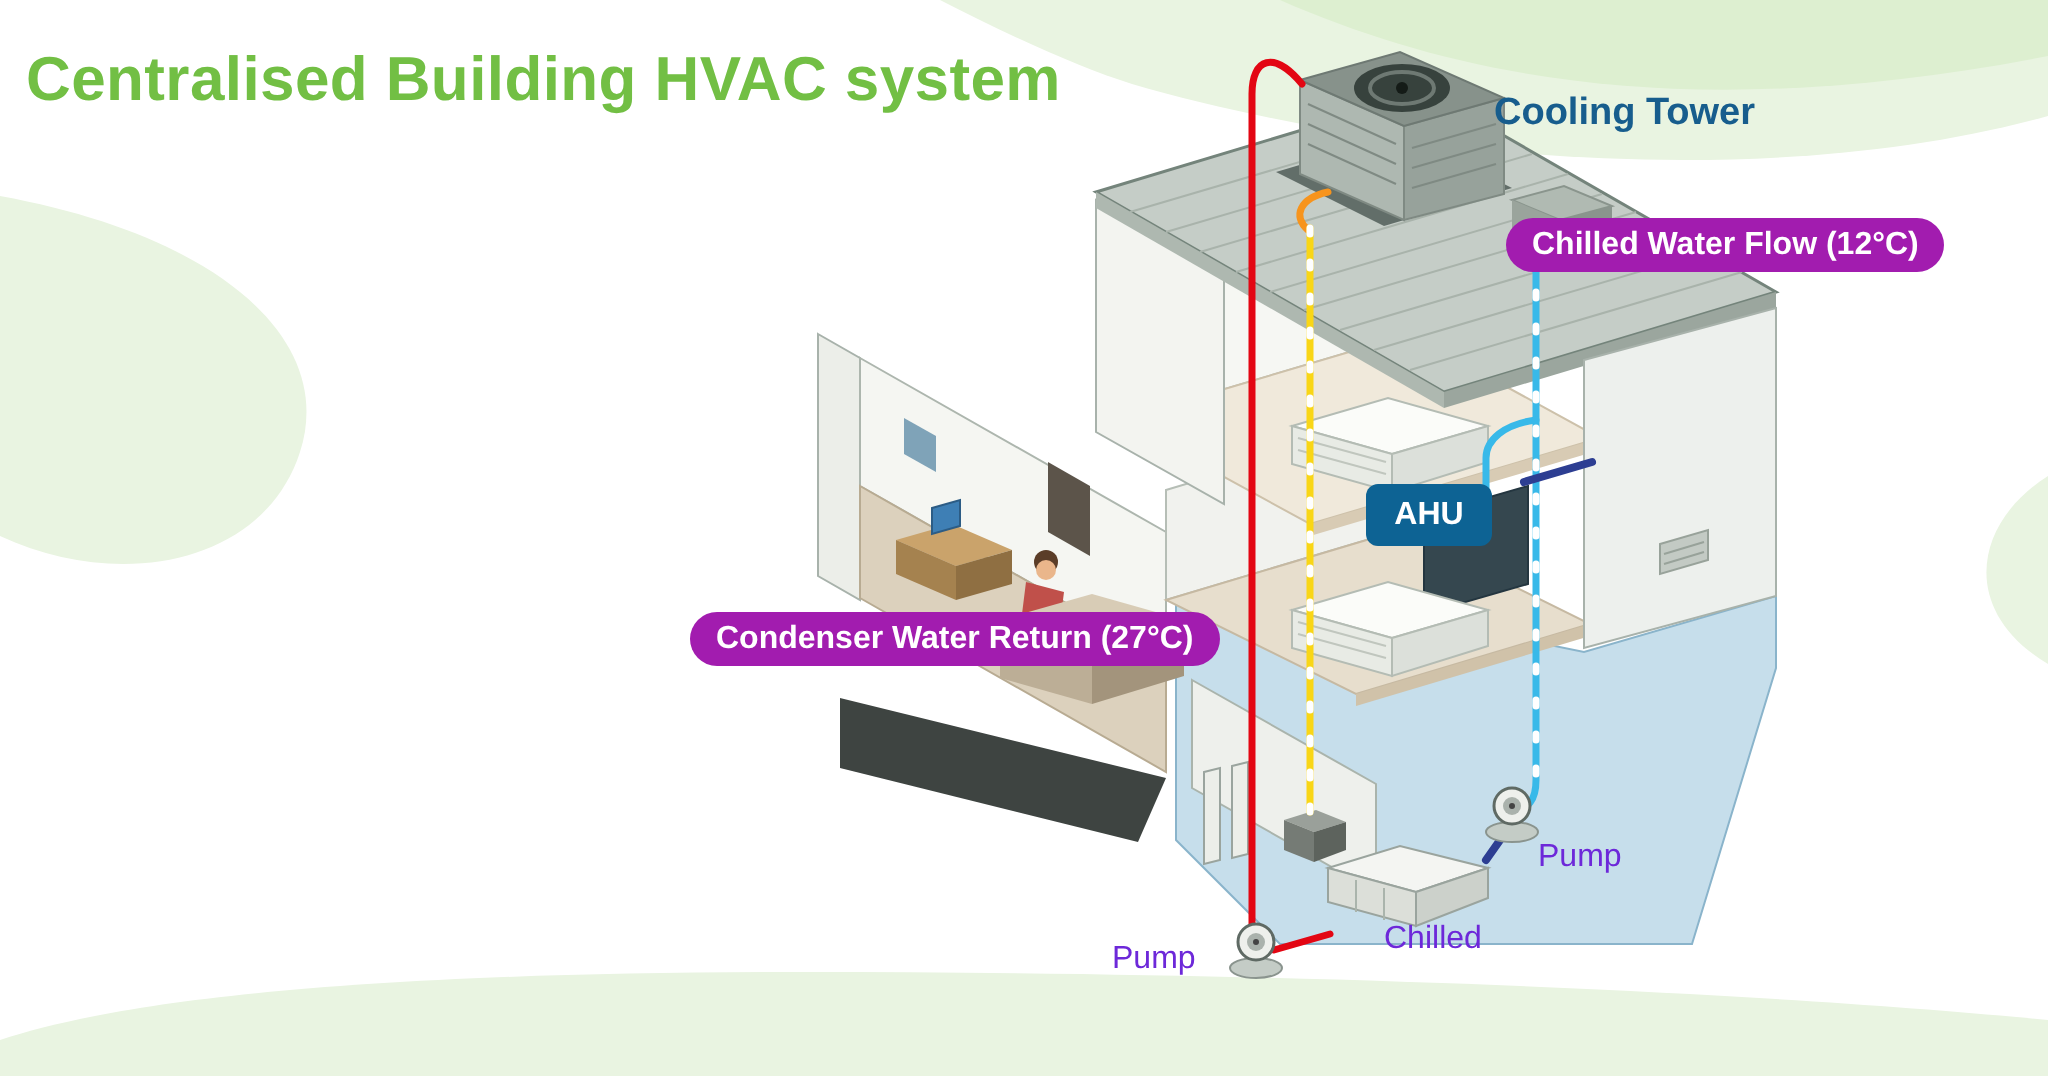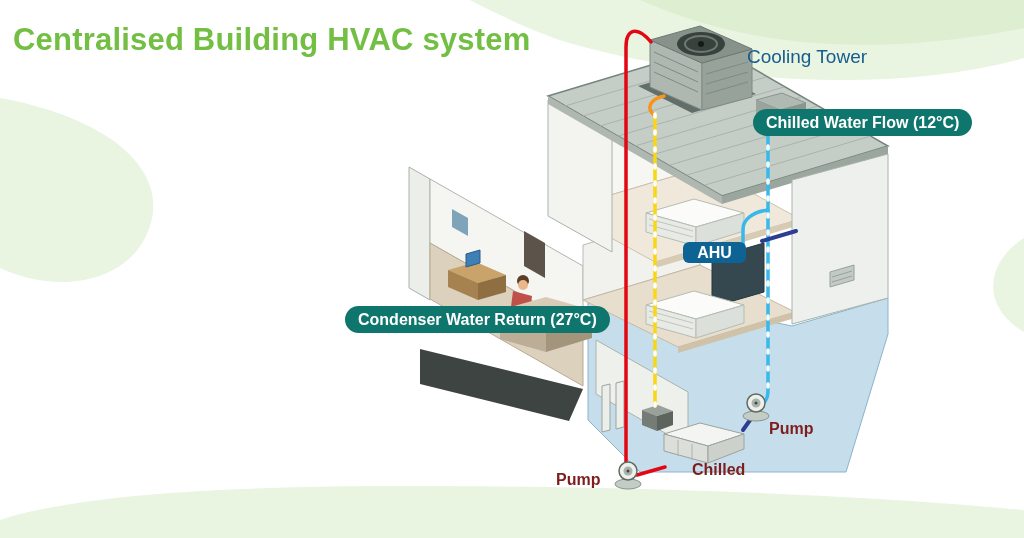--- a/index.html
+++ b/index.html
@@ -1,28 +1,28 @@
 <!DOCTYPE html>
 <html><head>
 <meta charset="utf-8">
 <style>
   *{margin:0;padding:0;box-sizing:border-box}
   html,body{width:1024px;height:538px}
   body{background:#ffffff;font-family:"Liberation Sans",sans-serif;overflow:hidden}
   .canvas{position:relative;width:1024px;height:538px;background:#ffffff;overflow:hidden}
   .canvas>svg{position:absolute;left:0;top:0}
   .title{position:absolute;left:13px;top:22px;font-size:31px;font-weight:700;color:#72bf44;letter-spacing:.2px}
-  .ct-label{position:absolute;left:747px;top:46px;font-size:19px;font-weight:400;color:#175d8d}
-  .pill{position:absolute;height:27px;line-height:27px;padding:0 13px;border-radius:14px;background:#0f766e;color:#ffffff;font-size:16px;font-weight:700;white-space:nowrap}
+  .ct-label{position:absolute;left:747px;top:46px;font-size:19px;font-weight:700;color:#175d8d}
+  .pill{position:absolute;height:27px;line-height:27px;padding:0 13px;border-radius:14px;background:#a21caf;color:#ffffff;font-size:16px;font-weight:700;white-space:nowrap}
   .pill-12{left:753px;top:109px}
   .pill-32{left:335px;top:161px}
   .pill-6{left:789px;top:231px}
   .pill-27{left:345px;top:306px}
-  .ahu{position:absolute;left:683px;top:242px;width:63px;height:21px;border-radius:6px;background:#0d6394;color:#ffffff;font-size:16px;font-weight:700;display:flex;align-items:center;justify-content:center}
-  .blue-lab{position:absolute;font-size:16px;font-weight:700;color:#7f1d1d}
+  .ahu{position:absolute;left:683px;top:242px;width:63px;height:31px;border-radius:6px;background:#0d6394;color:#ffffff;font-size:16px;font-weight:700;display:flex;align-items:center;justify-content:center}
+  .blue-lab{position:absolute;font-size:16px;font-weight:400;color:#6d28d9}
   .lab-pump-r{left:769px;top:420px}
   .lab-chiller{left:692px;top:461px}
   .lab-pump-b{left:556px;top:471px}
 </style>
 </head>
 <body>
 
 <div class="canvas">
 
   <svg width="1024" height="538" viewBox="0 0 1024 538">

